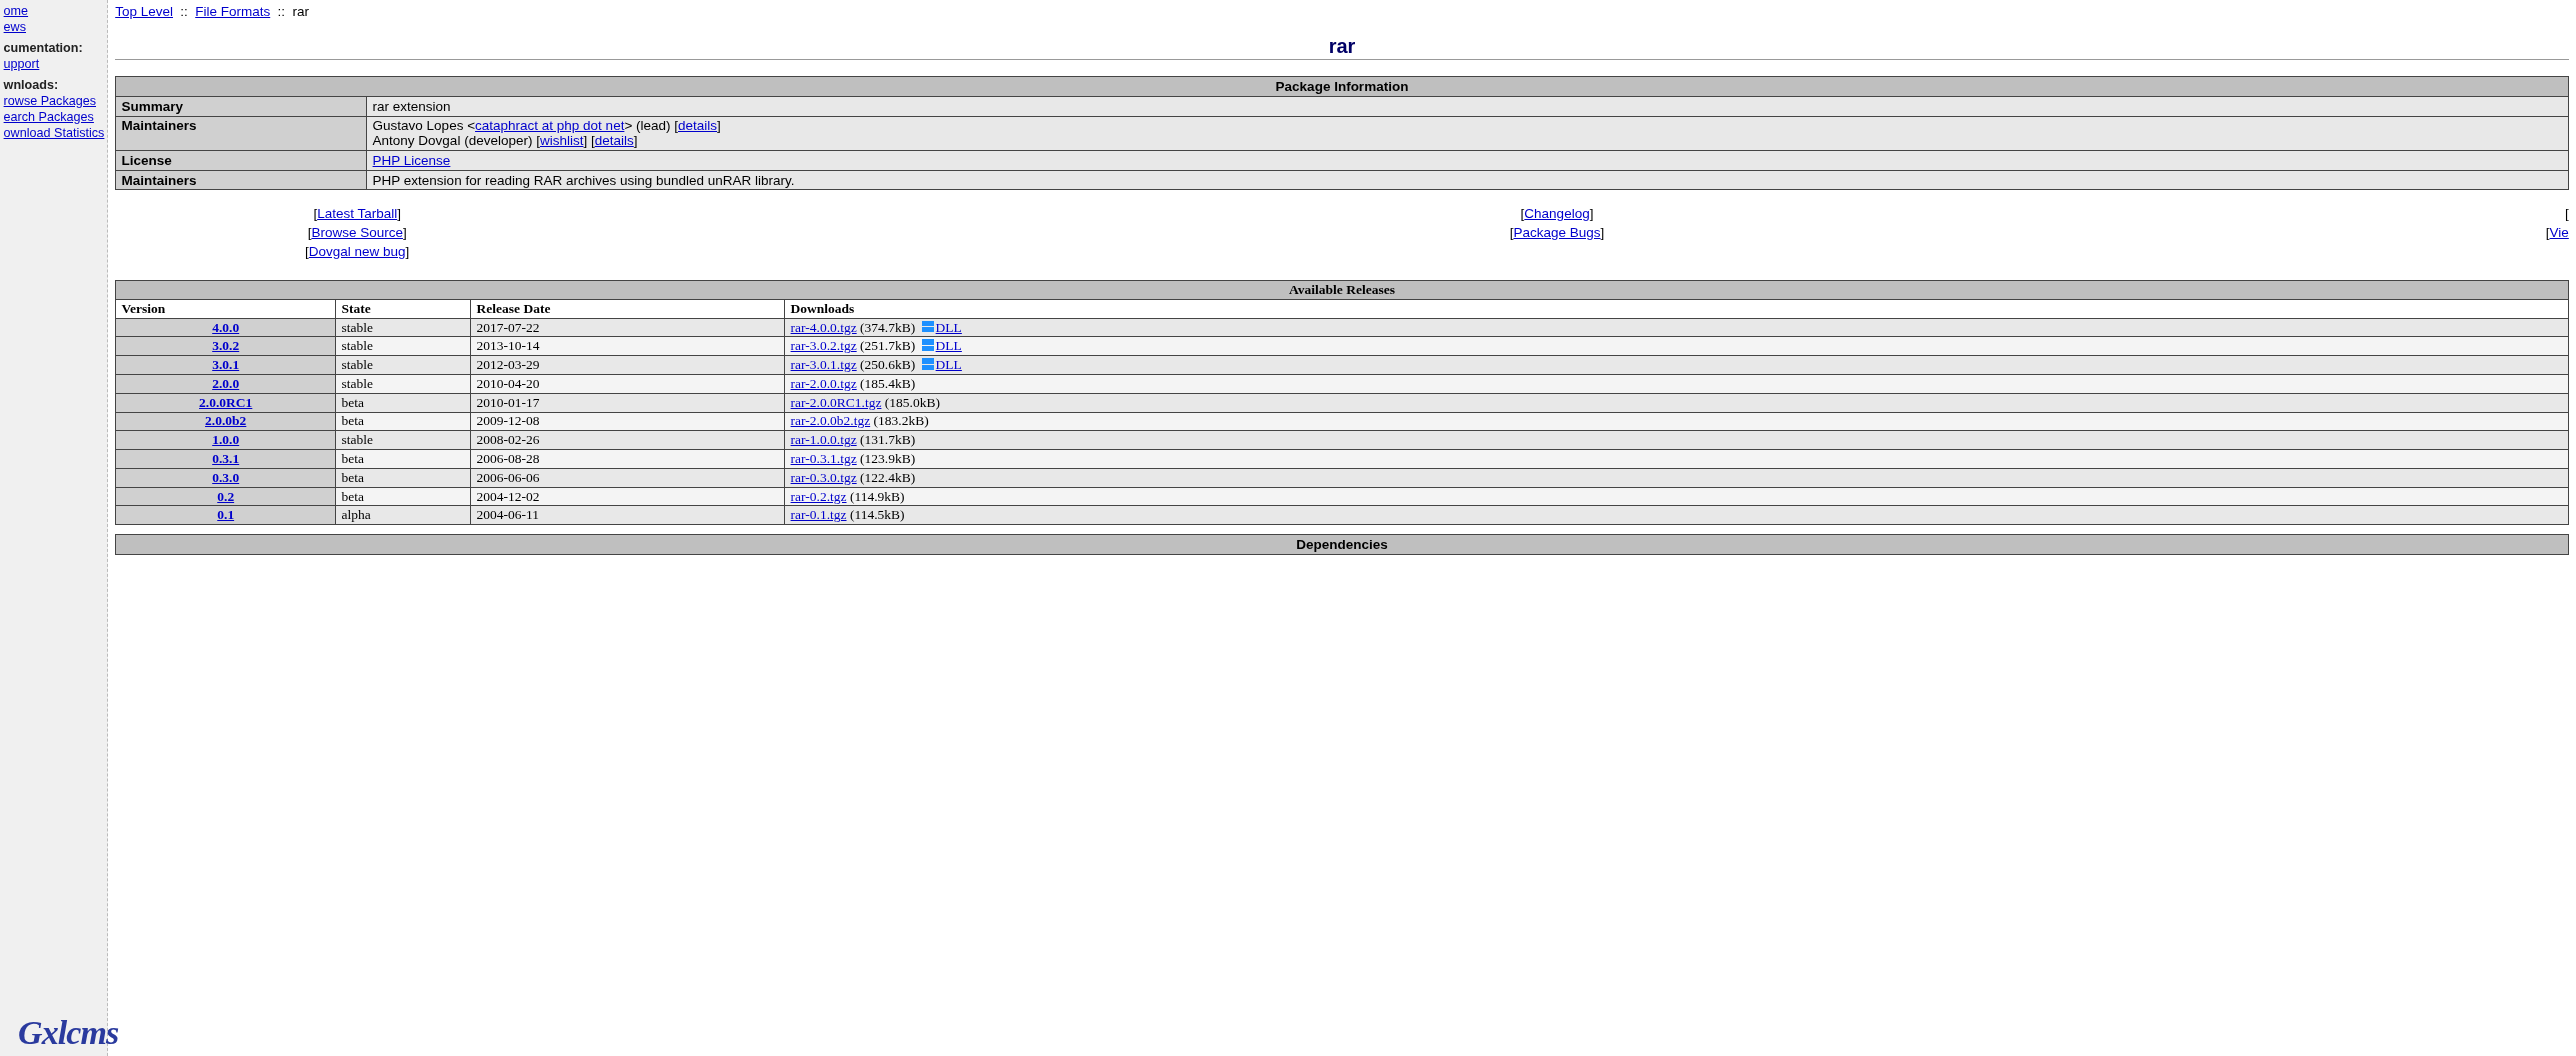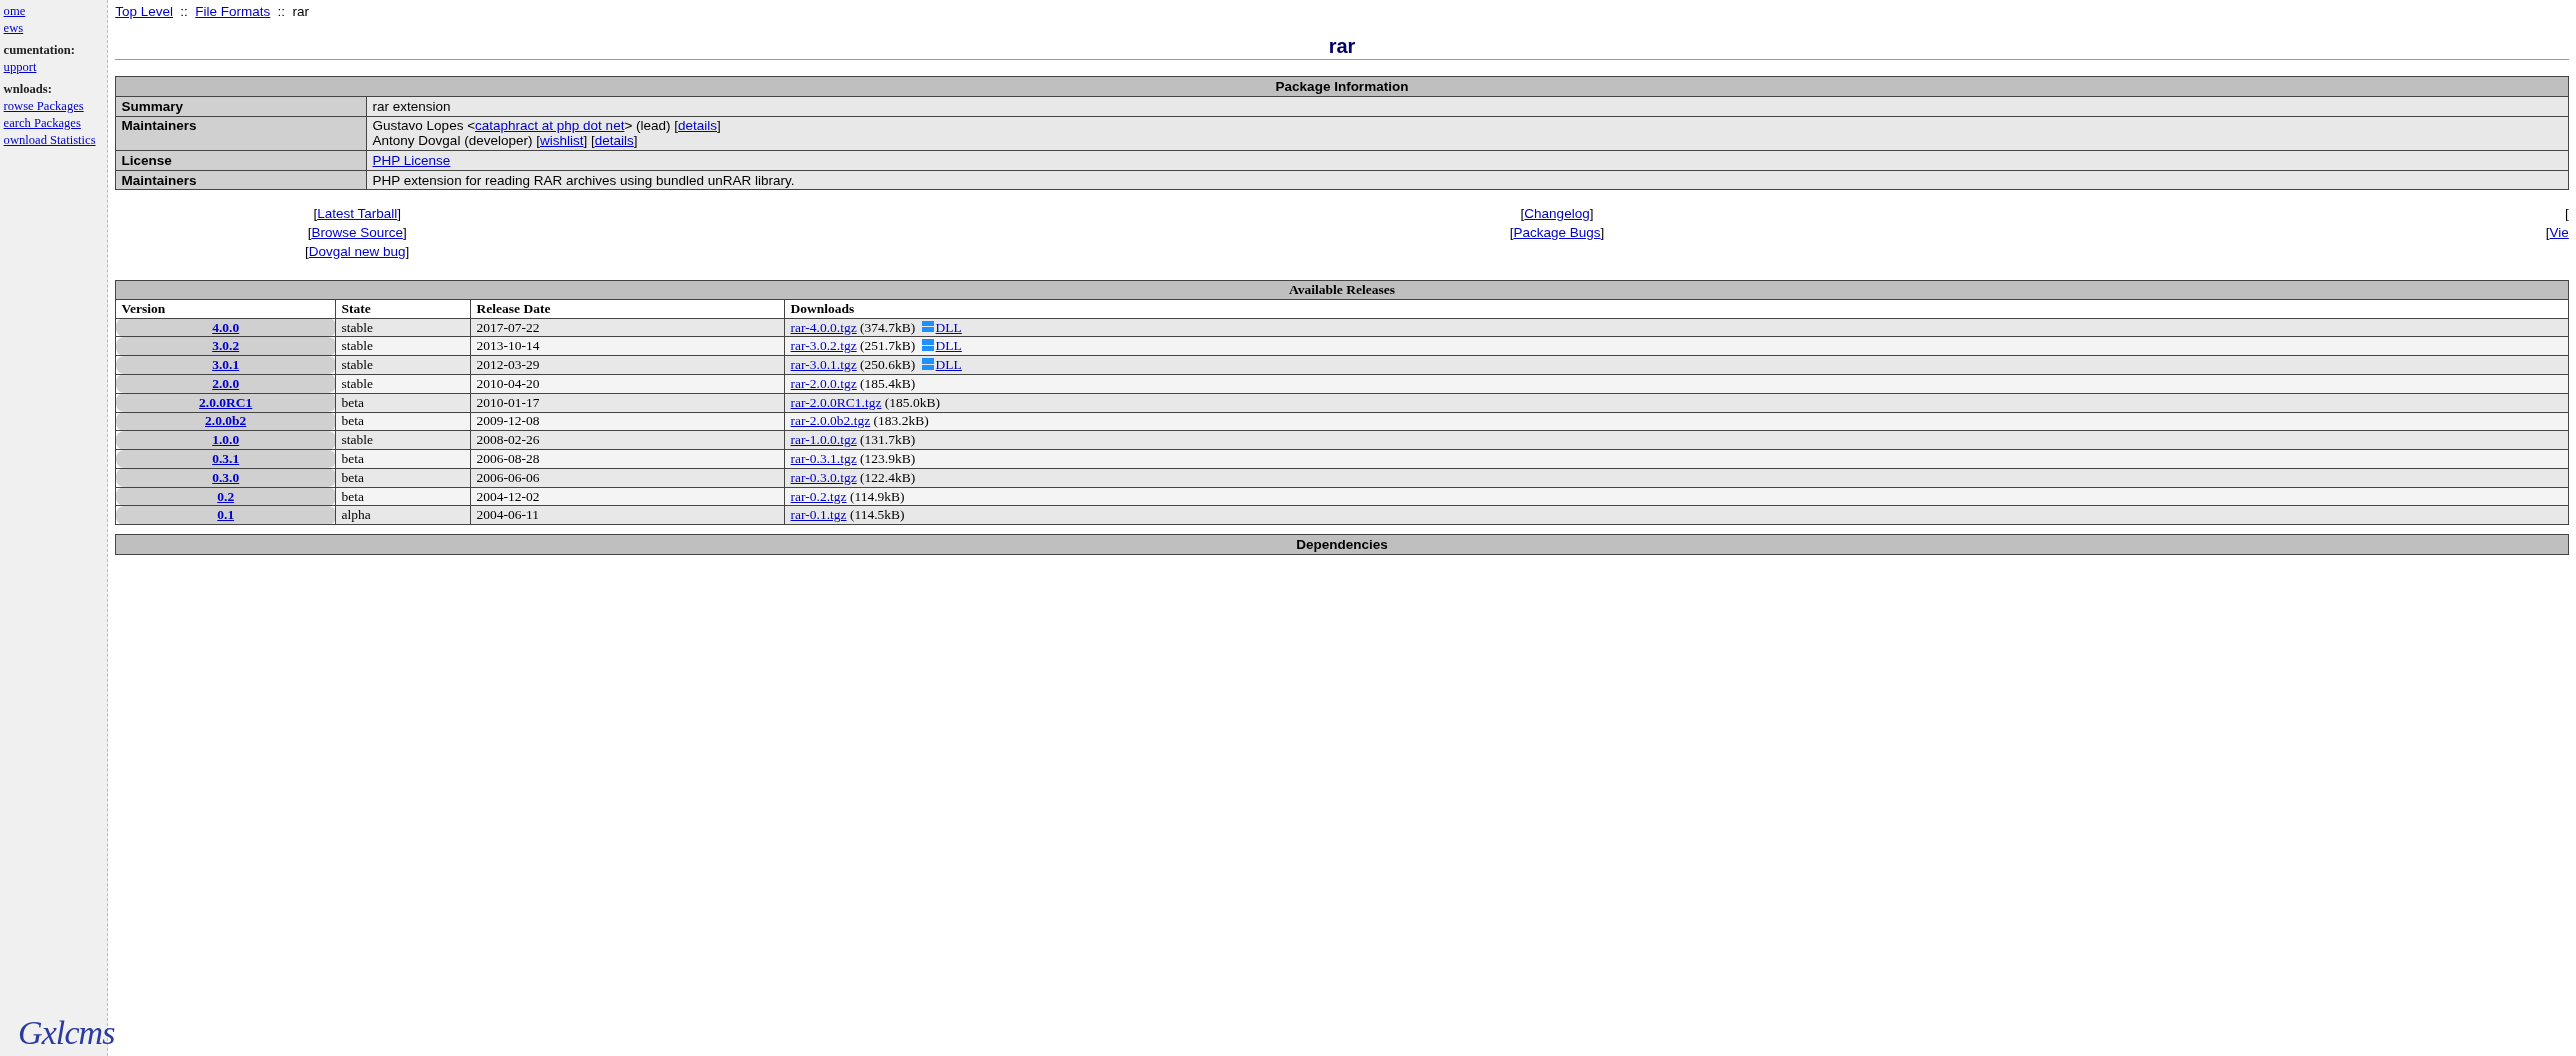--- a/index.html
+++ b/index.html
@@ -15,21 +15,21 @@
   .layout { display: flex; min-height: 100vh; }
 
   .sidebar {
     width: 108px;
     flex-shrink: 0;
     background: #f0f0f0;
     border-right: 0.9px dashed #bbb;
     padding: 3.6px 0 3.6px 0;
     font-size: 12.6px;
   }
-  .sidebar .item { padding: 0.9px 3.6px; white-space: nowrap; overflow: hidden; font-family: Liberation Serif, serif; }
+  .sidebar .item { padding: 0.9px 3.6px; white-space: nowrap; overflow: hidden; }
   .sidebar .section-head {
     font-weight: bold;
     color: #222;
     margin-top: 5.4px;
     overflow: hidden;
     white-space: nowrap;
   }
 
   .content { flex: 1; padding: 0 7.2px 36px 7.2px; position: relative; }
 
@@ -104,21 +104,20 @@
     text-align: center;
   }
   table.releases .col-header {
     background: #fff;
     font-weight: bold;
   }
   table.releases .ver-cell {
     background: #d0d0d0;
     font-weight: bold;
     text-align: center;
-    border-radius: 8px;
   }
   table.releases .ver-cell a { color: #0000cc; font-weight: bold; }
   table.releases .state-cell,
   table.releases .date-cell,
   table.releases .dl-cell {
     background: #e8e8e8;
   }
   table.releases tbody tr:nth-child(even) .state-cell,
   table.releases tbody tr:nth-child(even) .date-cell,
   table.releases tbody tr:nth-child(even) .dl-cell {
@@ -150,21 +149,21 @@
     text-align: center;
     border: 0.9px solid #444;
     padding: 1.8px 5.4px;
   }
 
   .watermark {
     position: fixed;
     left: 18px;
     bottom: 3.6px;
     font-size: 34px;
-    font-weight: normal;
+    font-weight: bold;
     font-style: italic;
     color: #2a3a9e;
     font-family: Georgia, serif;
     letter-spacing: -0.9px;
     pointer-events: none;
   }
 </style>
 </head>
 <body>
 

